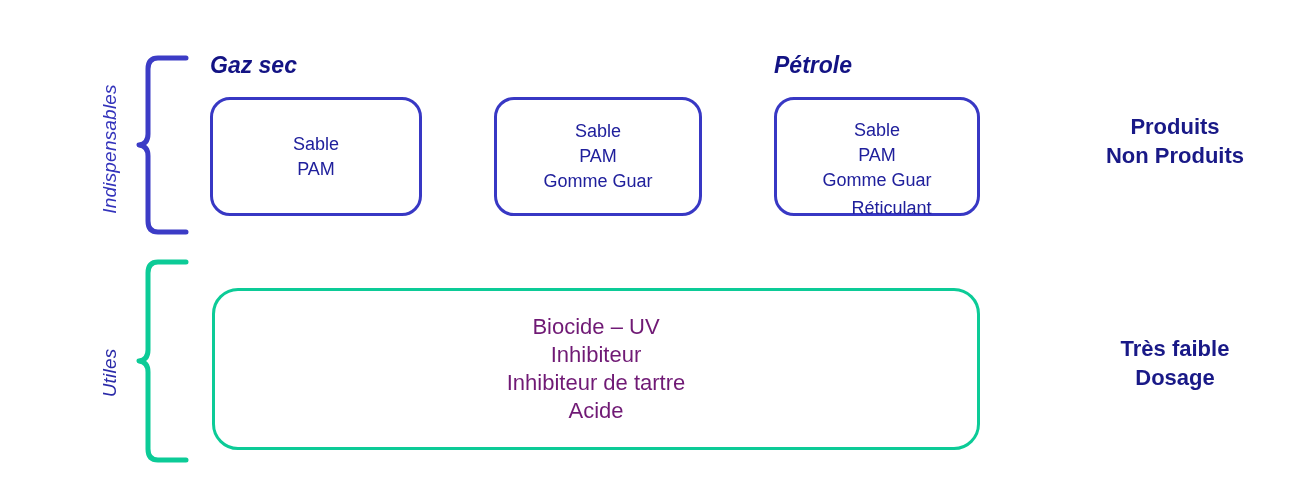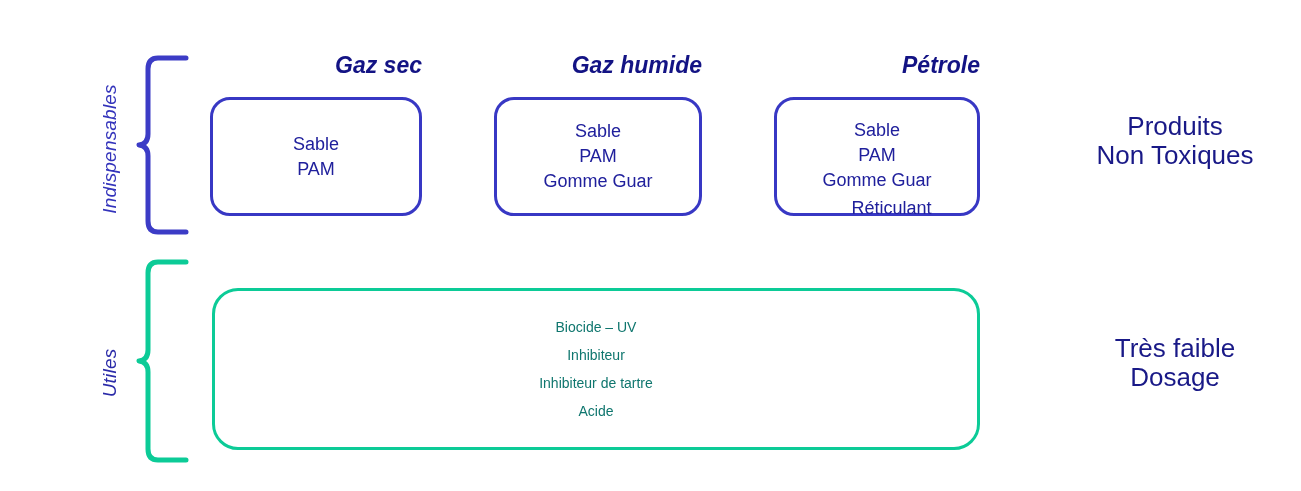--- a/index.html
+++ b/index.html
@@ -56,21 +56,21 @@
   }
   .brace svg { display: block; }
 
   
   .col-title {
     position: absolute;
     font-size: 23px;
     font-weight: bold;
     font-style: italic;
     color: #131384;
-    text-align: right;
+    text-align: left;
     white-space: nowrap;
   }
 
   
   .box {
     position: absolute;
     box-sizing: border-box;
     background: #ffffff;
     display: flex;
     flex-direction: column;
@@ -86,34 +86,34 @@
     border-radius: 26px;
   }
   .box .line {
     font-size: 18px;
     line-height: 25px;
     color: #20209c;
     text-align: center;
     white-space: nowrap;
   }
   .box.green .line {
-    font-size: 14px;
+    font-size: 22px;
     line-height: 28px;
-    color: #0f766e;
+    color: #701a75;
   }
 
   
   #box-petrole { justify-content: flex-start; padding-top: 18px; }
   #box-petrole .line:last-child { position: relative; top: 3px; margin-left: 29px; }
 
   
   .right-note {
     position: absolute;
-    font-size: 26px;
-    font-weight: normal;
+    font-size: 22px;
+    font-weight: bold;
     color: #191987;
     text-align: center;
     line-height: 29px;
     white-space: nowrap;
   }
 </style>
 </head>
 <body>
 
 <div id="canvas">
@@ -145,21 +145,20 @@
                Q 18 102 9 103
                Q 18 104 18 114
                L 18 191
                Q 18 202 28 202
                L 56 202" fill="none" stroke="#0ccb97" stroke-width="5" stroke-linecap="round" stroke-linejoin="round"></path>
     </svg>
   </div>
 
   <div class="col-title" style="left:210px; top:52px; width:212px;">Gaz sec</div>
 
-  <div class="col-title" style="left:494px; top:52px; width:208px;">Gaz humide</div>
 
   <div class="col-title" style="left:774px; top:52px; width:206px;">Pétrole</div>
 
   <div id="box-gaz-sec" class="box blue" style="left:210px; top:97px; width:212px; height:119px;">
     <div class="line">Sable</div>
     <div class="line">PAM</div>
   </div>
 
   <div id="box-gaz-humide" class="box blue" style="left:494px; top:97px; width:208px; height:119px;">
     <div class="line">Sable</div>
@@ -176,21 +175,21 @@
 
   <div id="box-utiles" class="box green" style="left:212px; top:288px; width:768px; height:162px;">
     <div class="line">Biocide – UV</div>
     <div class="line">Inhibiteur</div>
     <div class="line">Inhibiteur de tartre</div>
     <div class="line">Acide</div>
   </div>
 
   <div class="right-note" style="left:1060px; top:112px; width:230px;">
     <div>Produits</div>
-    <div>Non Toxiques</div>
+    <div>Non Produits</div>
   </div>
 
   <div class="right-note" style="left:1060px; top:334px; width:230px;">
     <div>Très faible</div>
     <div>Dosage</div>
   </div>
 
 </div>
 
 </body></html>

